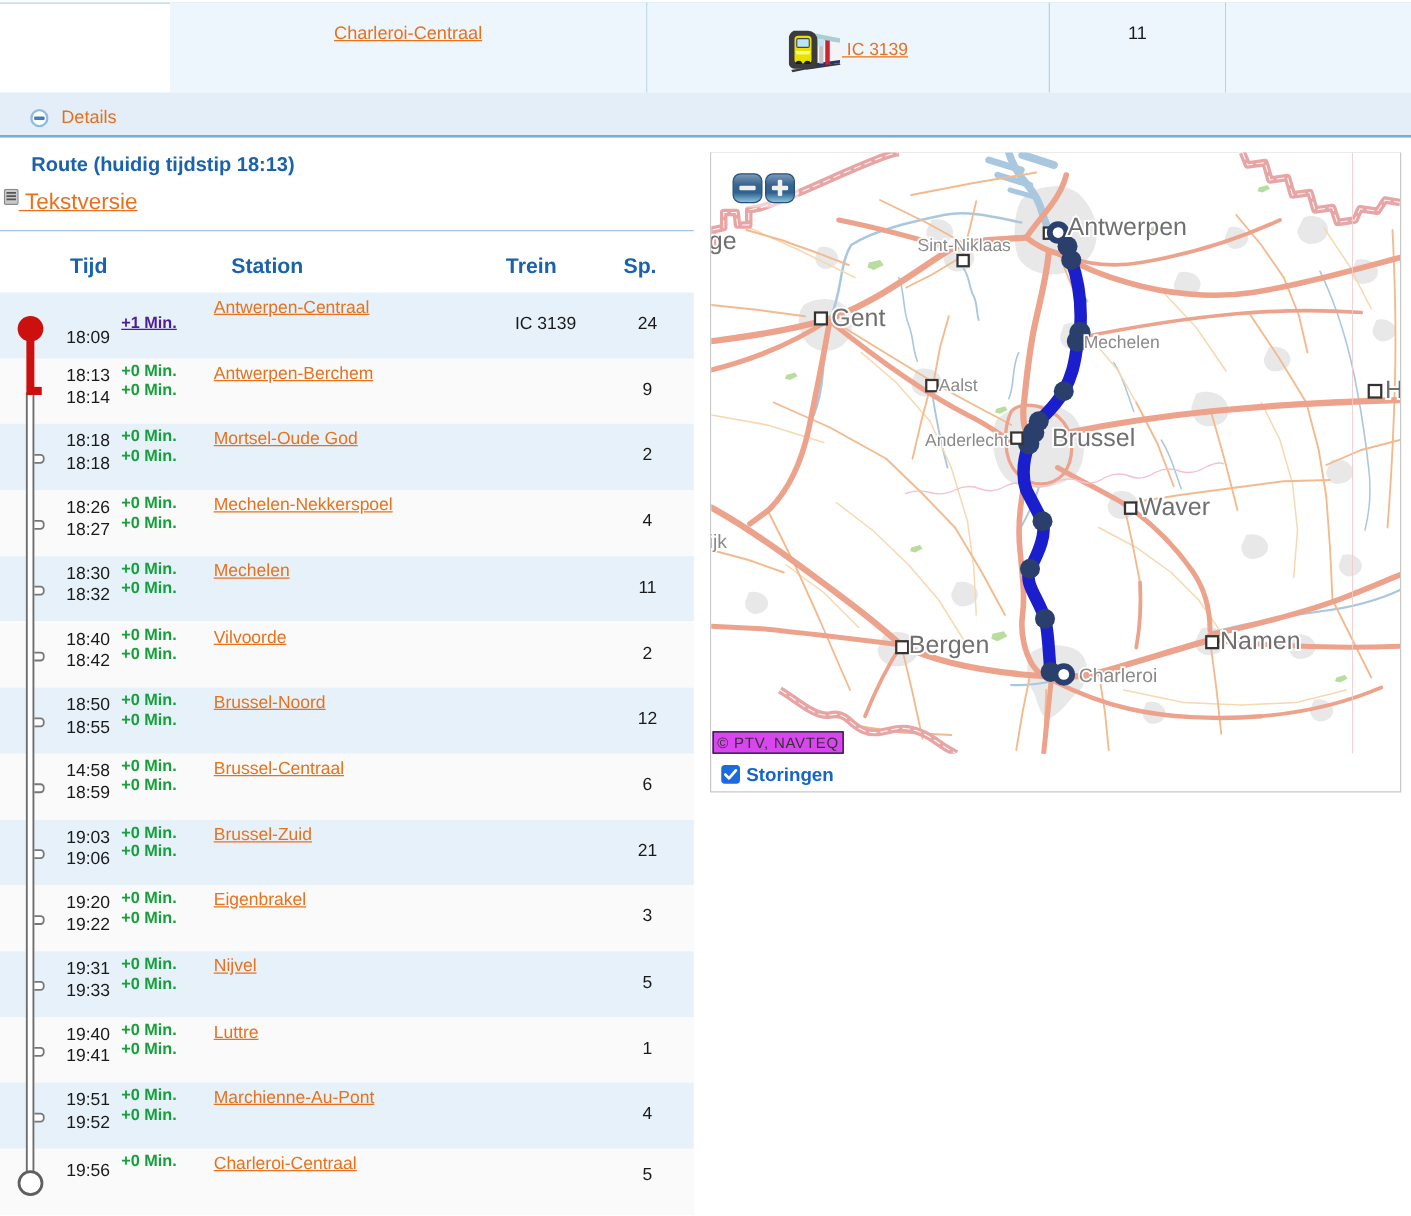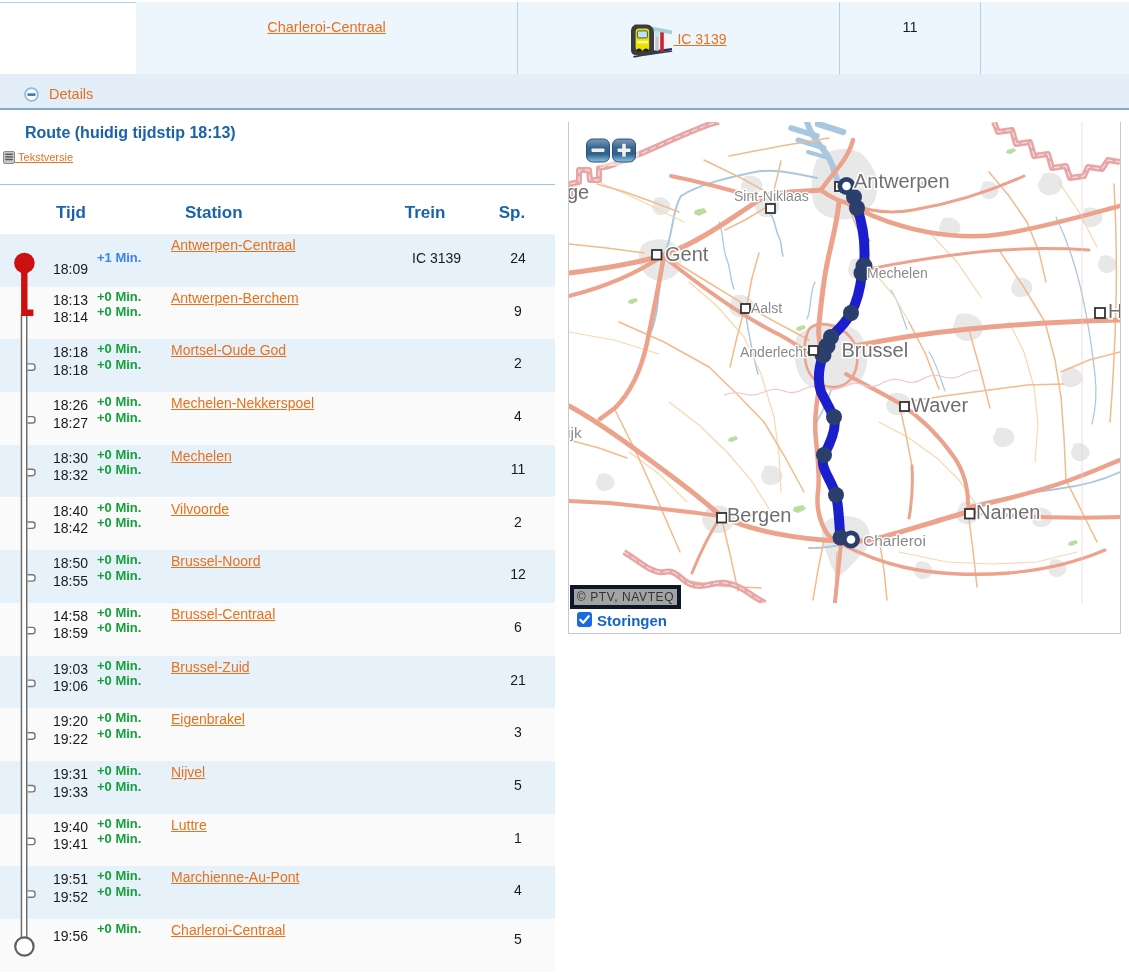--- a/index.html
+++ b/index.html
@@ -7,21 +7,21 @@
 a.or{color:#e8711c;text-decoration:underline;}
 .sumcell{position:absolute;top:2px;height:72px;border-right:1px solid #b2d3ec;
   background:#eef6fd;box-sizing:border-box;font-size:14.5px;color:#1a1a1a;text-align:center;}
 #detbar{position:absolute;left:0;top:74px;width:1129px;height:34px;background:#e3eef8;
   border-bottom:2px solid #7ea9d2;}
 .rowbg{position:absolute;left:0;width:555px;}
 .rowbg2{background:#fafafa;}
 .blue{background:#e6f1fa;}
 .t1{position:absolute;font-size:14px;color:#1a1a1a;}
 .del{position:absolute;font-size:13px;font-weight:bold;color:#16a03c;}
-.red{color:#3b82f6;}
+.red{color:#4c1d95;text-decoration:underline;}
 .stl{position:absolute;font-size:14px;}
 .sp{position:absolute;font-size:14px;color:#1a1a1a;width:40px;text-align:center;}
 .hdr{position:absolute;font-size:17px;font-weight:bold;color:#1a62ac;}
 .maplbl{fill:#6f6f6f;paint-order:stroke;stroke:#ffffff;stroke-width:3px;
   font-family:"Liberation Sans",sans-serif;}
 .maplbl2{fill:#8a8a8a;paint-order:stroke;stroke:#ffffff;stroke-width:2.6px;
   font-family:"Liberation Sans",sans-serif;}
 </style></head><body>
 <div id="page">
 <div class="abs" style="left:0;top:2px;width:1129px;height:0;border-top:1px solid #b2d3ec"></div>
@@ -56,21 +56,21 @@
 <rect x="3.3" y="6.2" width="8.4" height="2.7" rx="0.8" fill="#3c80c0"></rect>
     </svg>
 <div class="abs" style="left:49px;top:86px;font-size:14.5px;color:#e4701d">Details</div>
 <div class="abs" style="left:25px;top:124px;font-size:16px;font-weight:bold;color:#1a62ac">Route (huidig tijdstip 18:13)</div>
 <svg class="abs" style="left:3px;top:151px" width="12" height="13" viewBox="0 0 12 13">
 <rect x="0.5" y="0.5" width="11" height="12" rx="1.5" fill="#c9c9c9" stroke="#8a8a8a"></rect>
 <rect x="2.2" y="2.6" width="7.6" height="1.4" fill="#555"></rect>
 <rect x="2.2" y="5.2" width="7.6" height="1.4" fill="#555"></rect>
 <rect x="2.2" y="7.8" width="7.6" height="1.4" fill="#555"></rect>
     </svg>
-<div class="abs" style="left:15px;top:151px;font-size:11px"><a class="or">&nbsp;Tekstversie</a></div>
+<div class="abs" style="left:15px;top:151px;font-size:18px"><a class="or">&nbsp;Tekstversie</a></div>
 <div class="abs" style="left:0;top:184px;width:555px;height:0;border-top:1px solid #9ec6e8"></div>
 <div class="hdr" style="left:0;top:203px;width:142px;text-align:center">Tijd</div>
 <div class="hdr" style="left:185px;top:203px">Station</div>
 <div class="hdr" style="left:385px;top:203px;width:80px;text-align:center">Trein</div>
 <div class="hdr" style="left:491px;top:203px;width:42px;text-align:center">Sp.</div>
 <div class="rowbg blue" style="top:234.0px;height:52.7px"></div>
 <a class="or stl" style="left:171px;top:237.0px">Antwerpen-Centraal</a>
 <div class="t1" style="left:52px;top:261.0px;width:36px;text-align:right">18:09</div>
 <div class="del red" style="left:97px;top:250.0px">+1 Min.</div>
 <div class="t1" style="left:412px;top:250.0px">IC 3139</div>
@@ -420,18 +420,18 @@
 </g>
 <defs>
 <linearGradient id="zg" x1="0" y1="0" x2="0" y2="1">
 <stop offset="0" stop-color="#7d9cba"></stop>
 <stop offset="0.38" stop-color="#3a6590"></stop>
 <stop offset="0.66" stop-color="#30618e"></stop>
 <stop offset="1" stop-color="#8cc6de"></stop>
 </linearGradient>
 </defs>
 </svg>
-<div class="abs" style="left:570px;top:585px;width:103px;height:16px;background:#a3a3a3;border:4px solid #0f172a;font-size:12px;color:#333;letter-spacing:0.6px;text-align:center;line-height:16px">© PTV, NAVTEQ</div>
+<div class="abs" style="left:570px;top:585px;width:103px;height:16px;background:#d946ef;border:1px solid #0f172a;font-size:12px;color:#333;letter-spacing:0.6px;text-align:center;line-height:16px">© PTV, NAVTEQ</div>
 <div class="abs" style="left:577px;top:612px;width:15px;height:15px;background:#1a6ae0;border-radius:3px">
 <svg width="15" height="15" viewBox="0 0 16 16">
         <path d="M3.5 8.2 L6.6 11.4 L12.5 4.6" stroke="#fff" stroke-width="2.4" fill="none" stroke-linecap="round" stroke-linejoin="round"></path>
       </svg></div>
 <div class="abs" style="left:597px;top:612px;font-size:15px;font-weight:bold;color:#1565c8">Storingen</div>
 </div>
 </body></html>

